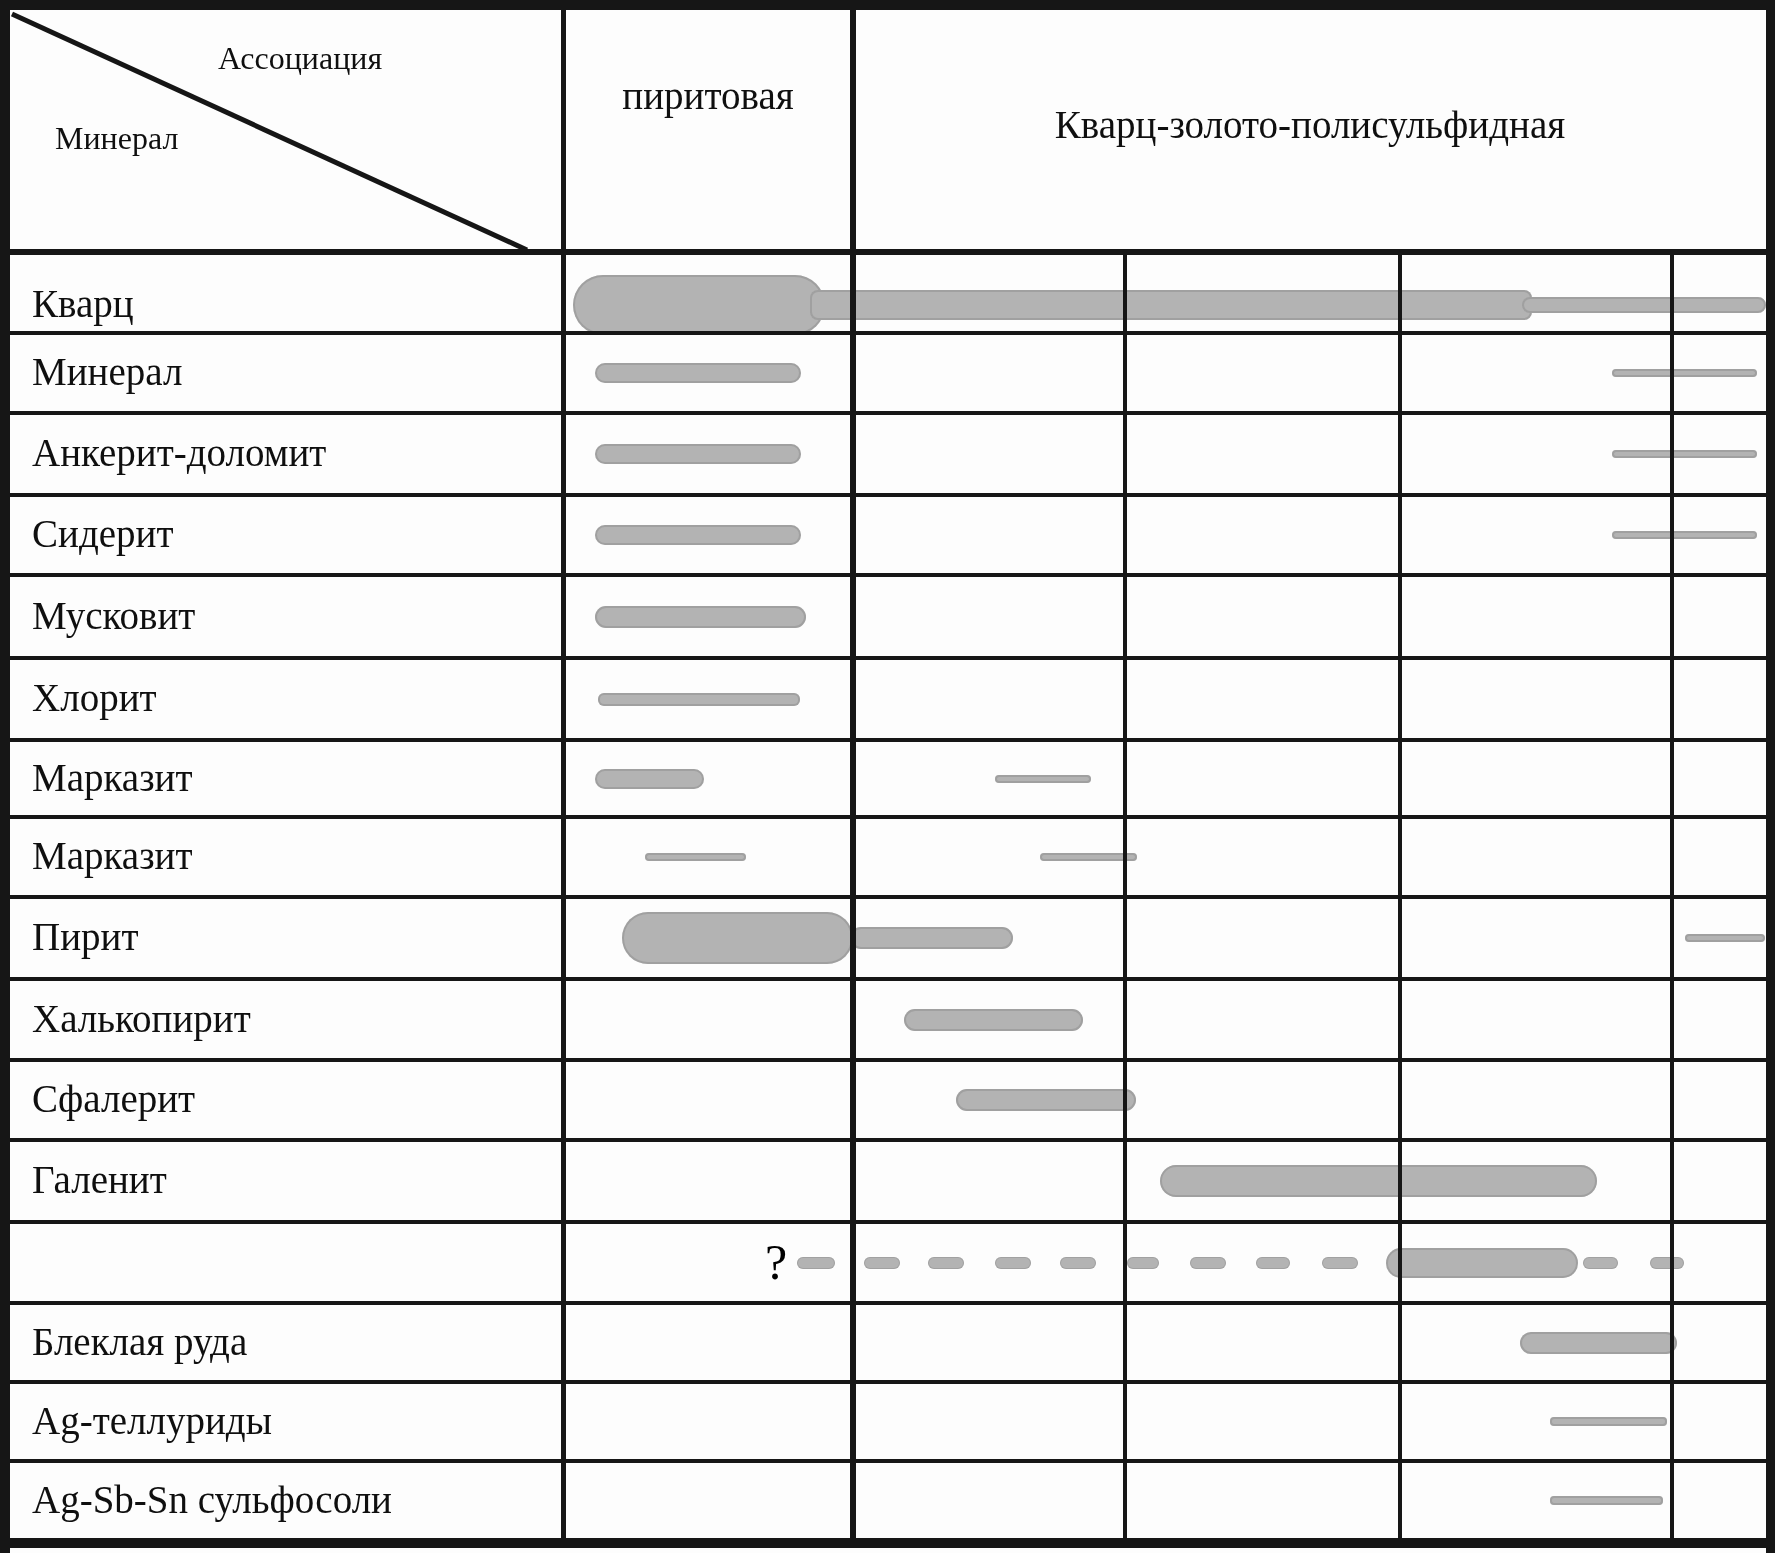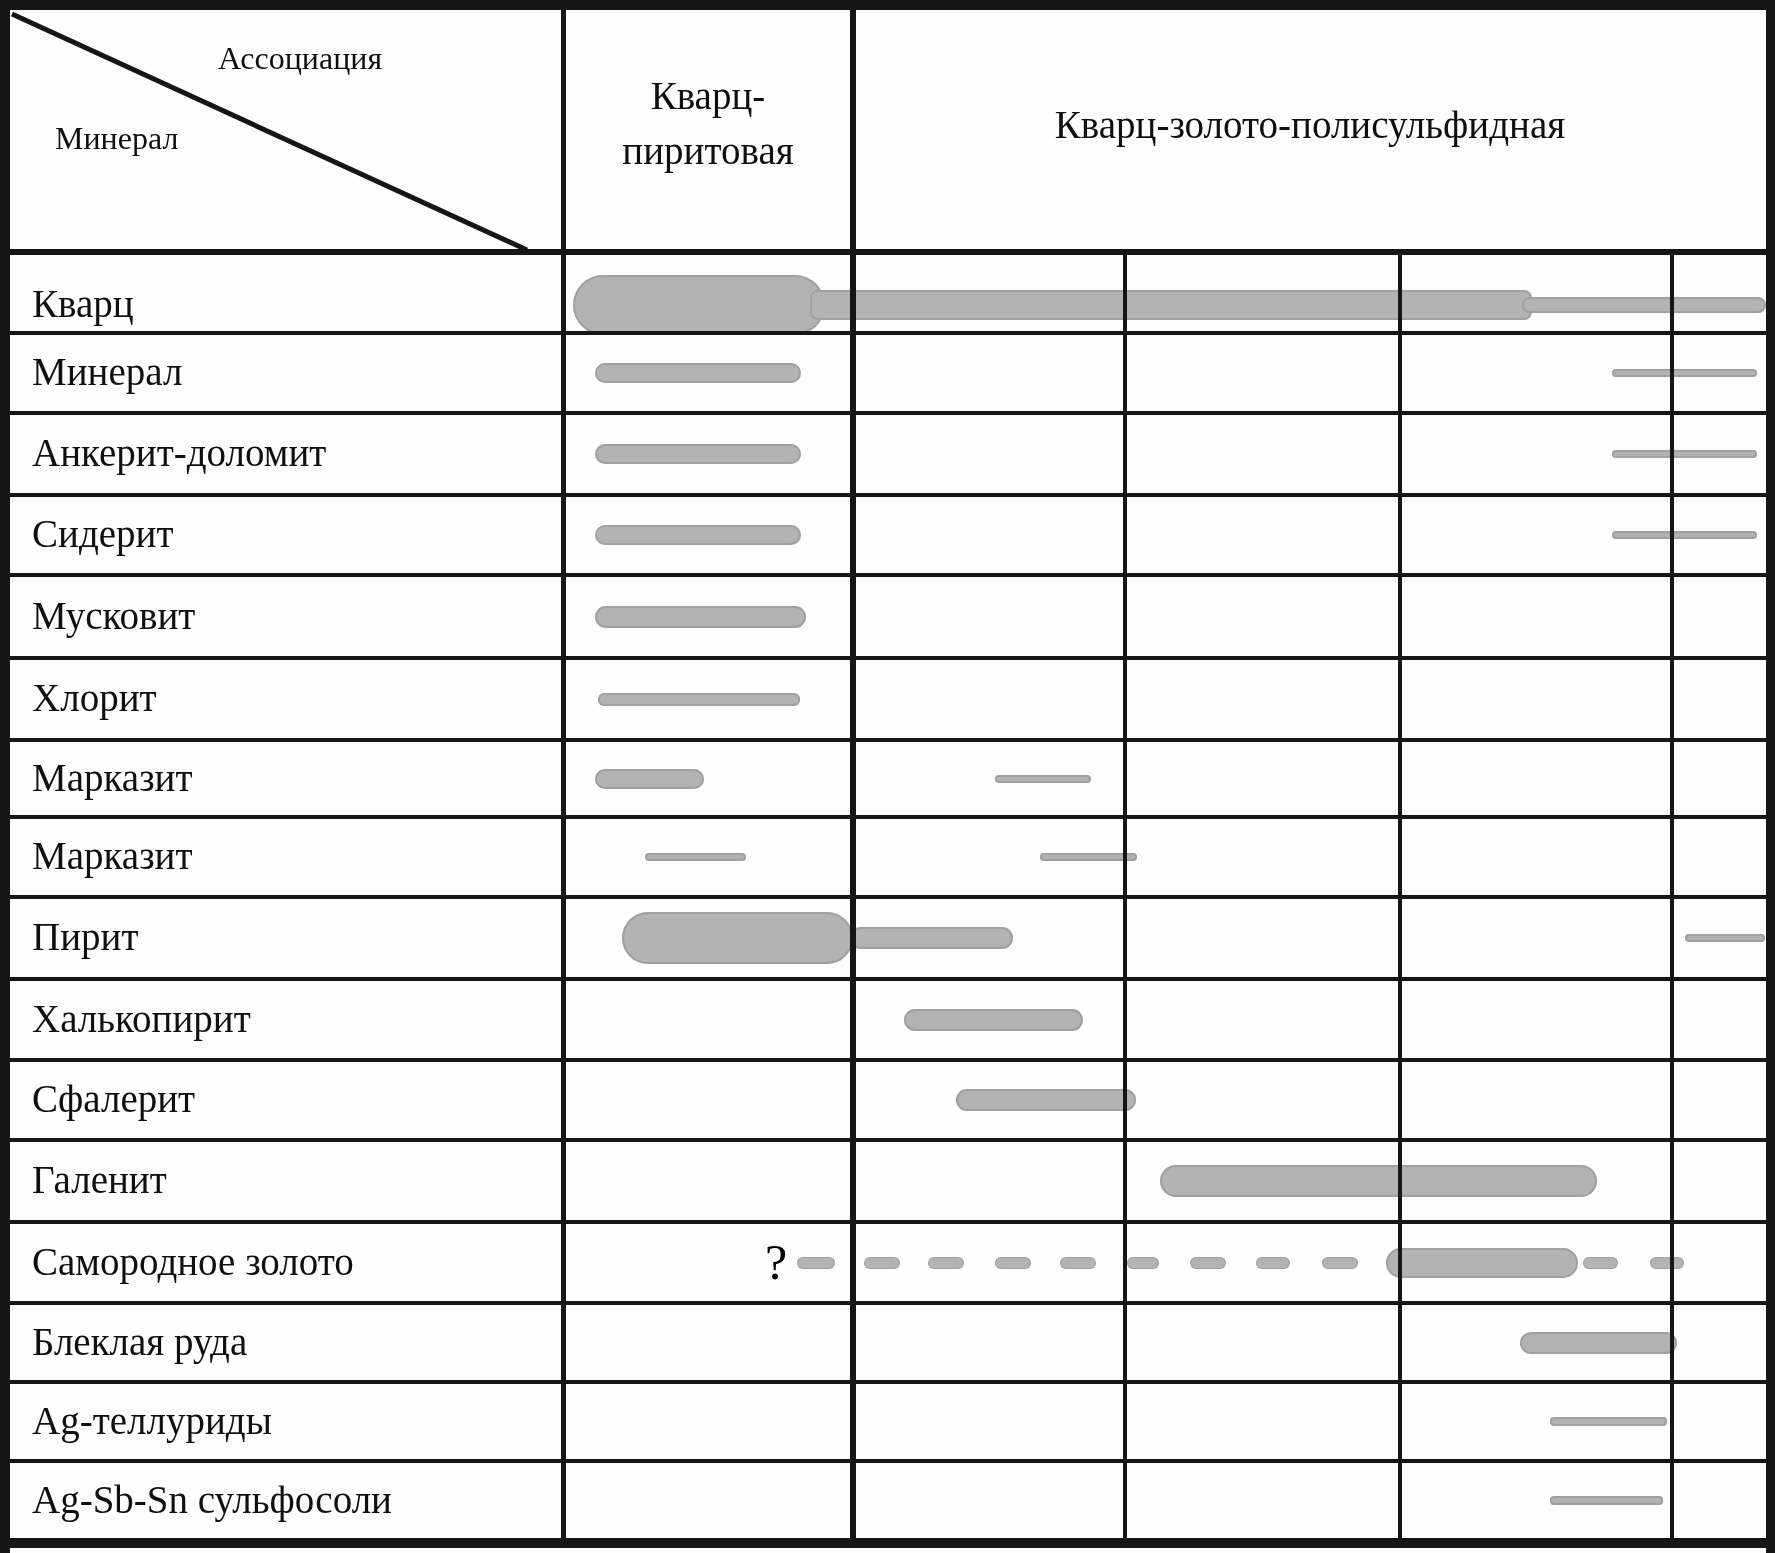--- a/index.html
+++ b/index.html
@@ -46,21 +46,20 @@
 
   <svg class="diag" width="563" height="252">
     <line id="diagline" x1="12" y1="14" x2="527" y2="250" stroke="#161616" stroke-width="5"></line>
   </svg>
 
   <div class="corner-label" style="left:218px;top:40px;">Ассоциация</div>
 
   <div class="corner-label" style="left:55px;top:120px;">Минерал</div>
 
   <div class="colhead" style="left:563px;top:68px;width:290px;">
-    <div>Кварц-</div>
     <div>пиритовая</div>
   </div>
 
   <div class="colhead" style="left:853px;top:97px;width:914px;">Кварц-золото-полисульфидная</div>
 
   <div id="rows">
       <div class="row" style="top: 264px; height: 81px;">
         <span class="mineral-label">Кварц</span>
         <div class="bar" style="left: 573px; width: 252px; height: 60px; top: 10.5px; border-radius: 30px;"></div>
         <div class="bar" style="left: 810px; width: 722px; height: 30px; top: 25.5px; border-radius: 8px;"></div>
@@ -111,21 +110,20 @@
       </div>
       <div class="row" style="top: 1060px; height: 80px;">
         <span class="mineral-label">Сфалерит</span>
         <div class="bar" style="left: 956px; width: 180px; height: 22px; top: 29px; border-radius: 11px;"></div>
       </div>
       <div class="row" style="top: 1140px; height: 82px;">
         <span class="mineral-label">Галенит</span>
         <div class="bar" style="left: 1160px; width: 437px; height: 32px; top: 25px; border-radius: 16px;"></div>
       </div>
       <div class="row" style="top: 1222px; height: 81px;">
-        <span class="mineral-label">Самородное золото</span>
         <div class="bar" style="left: 1386px; width: 192px; height: 30px; top: 25.5px; border-radius: 15px;"></div>
         <div class="dash" style="left: 797px; width: 38px; height: 12px; top: 34.5px;"></div>
         <div class="dash" style="left: 864px; width: 36px; height: 12px; top: 34.5px;"></div>
         <div class="dash" style="left: 928px; width: 36px; height: 12px; top: 34.5px;"></div>
         <div class="dash" style="left: 995px; width: 36px; height: 12px; top: 34.5px;"></div>
         <div class="dash" style="left: 1060px; width: 36px; height: 12px; top: 34.5px;"></div>
         <div class="dash" style="left: 1127px; width: 32px; height: 12px; top: 34.5px;"></div>
         <div class="dash" style="left: 1190px; width: 36px; height: 12px; top: 34.5px;"></div>
         <div class="dash" style="left: 1256px; width: 34px; height: 12px; top: 34.5px;"></div>
         <div class="dash" style="left: 1322px; width: 36px; height: 12px; top: 34.5px;"></div>

